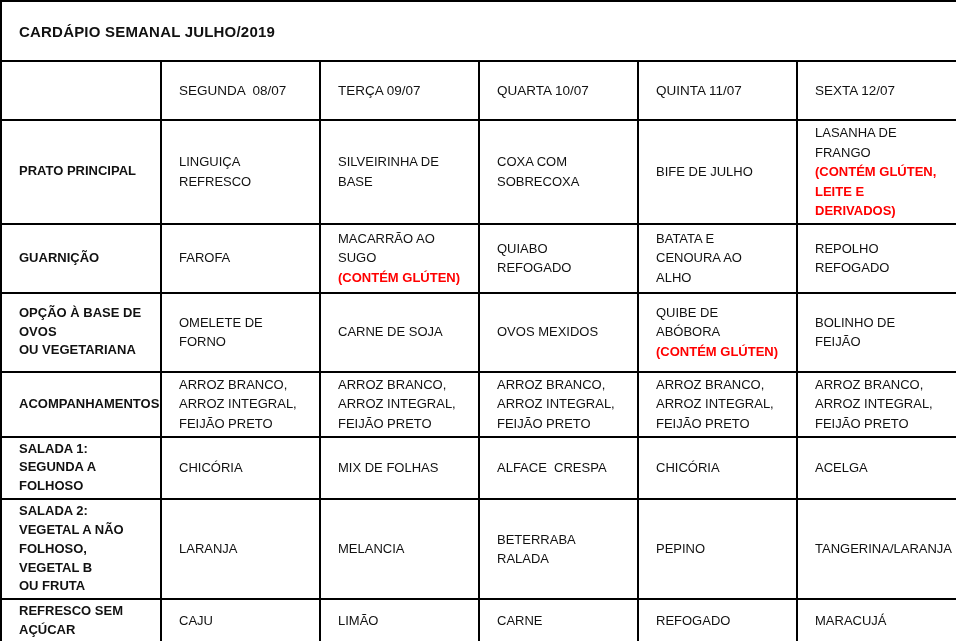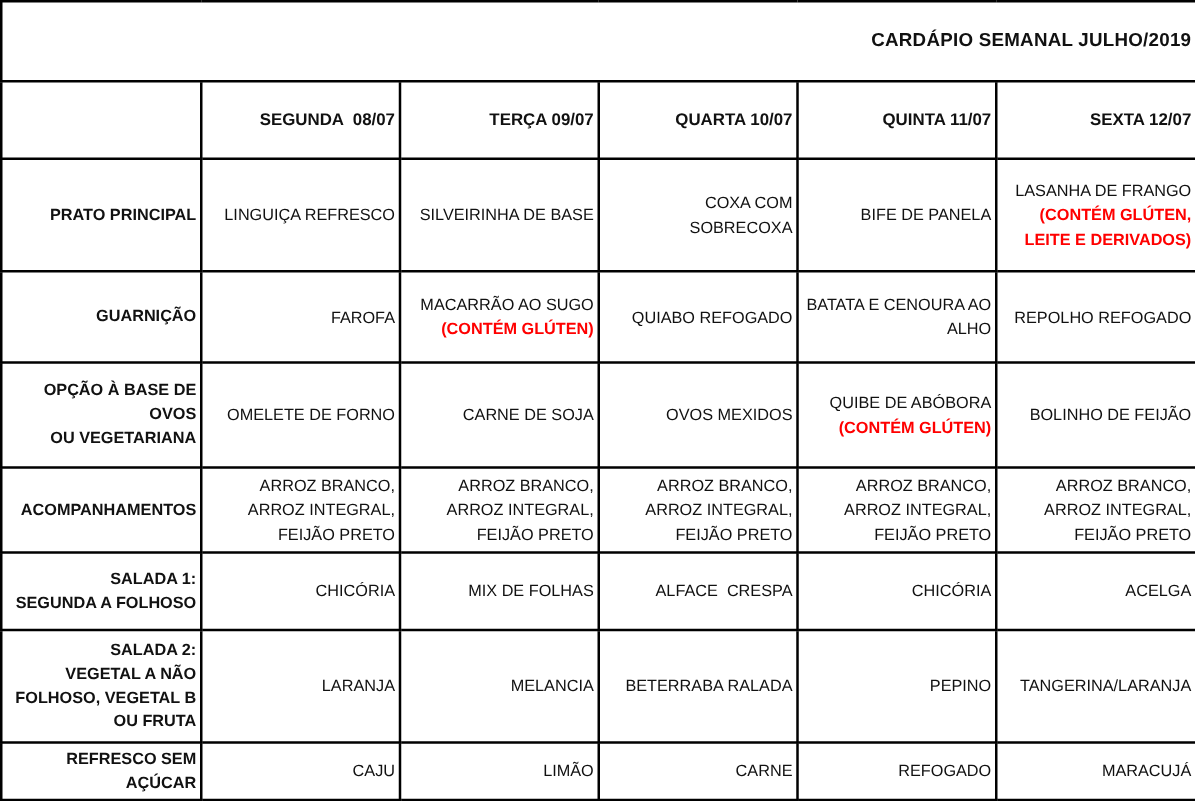--- a/index.html
+++ b/index.html
@@ -11,33 +11,33 @@
   }
   table.menu {
     border-collapse: collapse;
     width: 956px;
     height: 641px;
     table-layout: fixed;
     background: #ffffff;
   }
   table.menu th, table.menu td {
     border: 2px solid #000000;
-    text-align: right;
+    text-align: left;
     vertical-align: middle;
-    padding: 2px 3px;
+    padding: 2px 17px;
     overflow: hidden;
   }
   .title-cell {
     font-size: 15px;
     font-weight: bold;
     letter-spacing: 0.2px;
   }
   th.hdr {
     font-size: 13.5px;
-    font-weight: bold;
+    font-weight: normal;
     white-space: pre-wrap;
   }
   th.lbl {
     font-size: 13px;
     font-weight: bold;
     white-space: pre-line;
     line-height: 1.45;
   }
   td.cell {
     font-size: 13px;
@@ -78,21 +78,21 @@
     <th class="hdr">QUARTA 10/07</th>
     <th class="hdr">QUINTA 11/07</th>
     <th class="hdr">SEXTA 12/07</th>
   </tr>
 
   <tr style="height:85px">
     <th class="lbl">PRATO PRINCIPAL</th>
     <td class="cell"><span class="t">LINGUIÇA REFRESCO</span></td>
     <td class="cell"><span class="t">SILVEIRINHA DE BASE</span></td>
     <td class="cell"><span class="t">COXA COM SOBRECOXA</span></td>
-    <td class="cell"><span class="t">BIFE DE PANELA</span></td>
+    <td class="cell"><span class="t">BIFE DE JULHO</span></td>
     <td class="cell"><span class="t">LASANHA DE FRANGO</span><span class="a">(CONTÉM GLÚTEN, LEITE E DERIVADOS)</span></td>
   </tr>
 
   <tr style="height:69px">
     <th class="lbl">GUARNIÇÃO</th>
     <td class="cell"><span class="t">FAROFA</span></td>
     <td class="cell"><span class="t">MACARRÃO AO SUGO</span><span class="a">(CONTÉM GLÚTEN)</span></td>
     <td class="cell"><span class="t">QUIABO REFOGADO</span></td>
     <td class="cell"><span class="t">BATATA E CENOURA AO ALHO</span></td>
     <td class="cell"><span class="t">REPOLHO REFOGADO</span></td>

